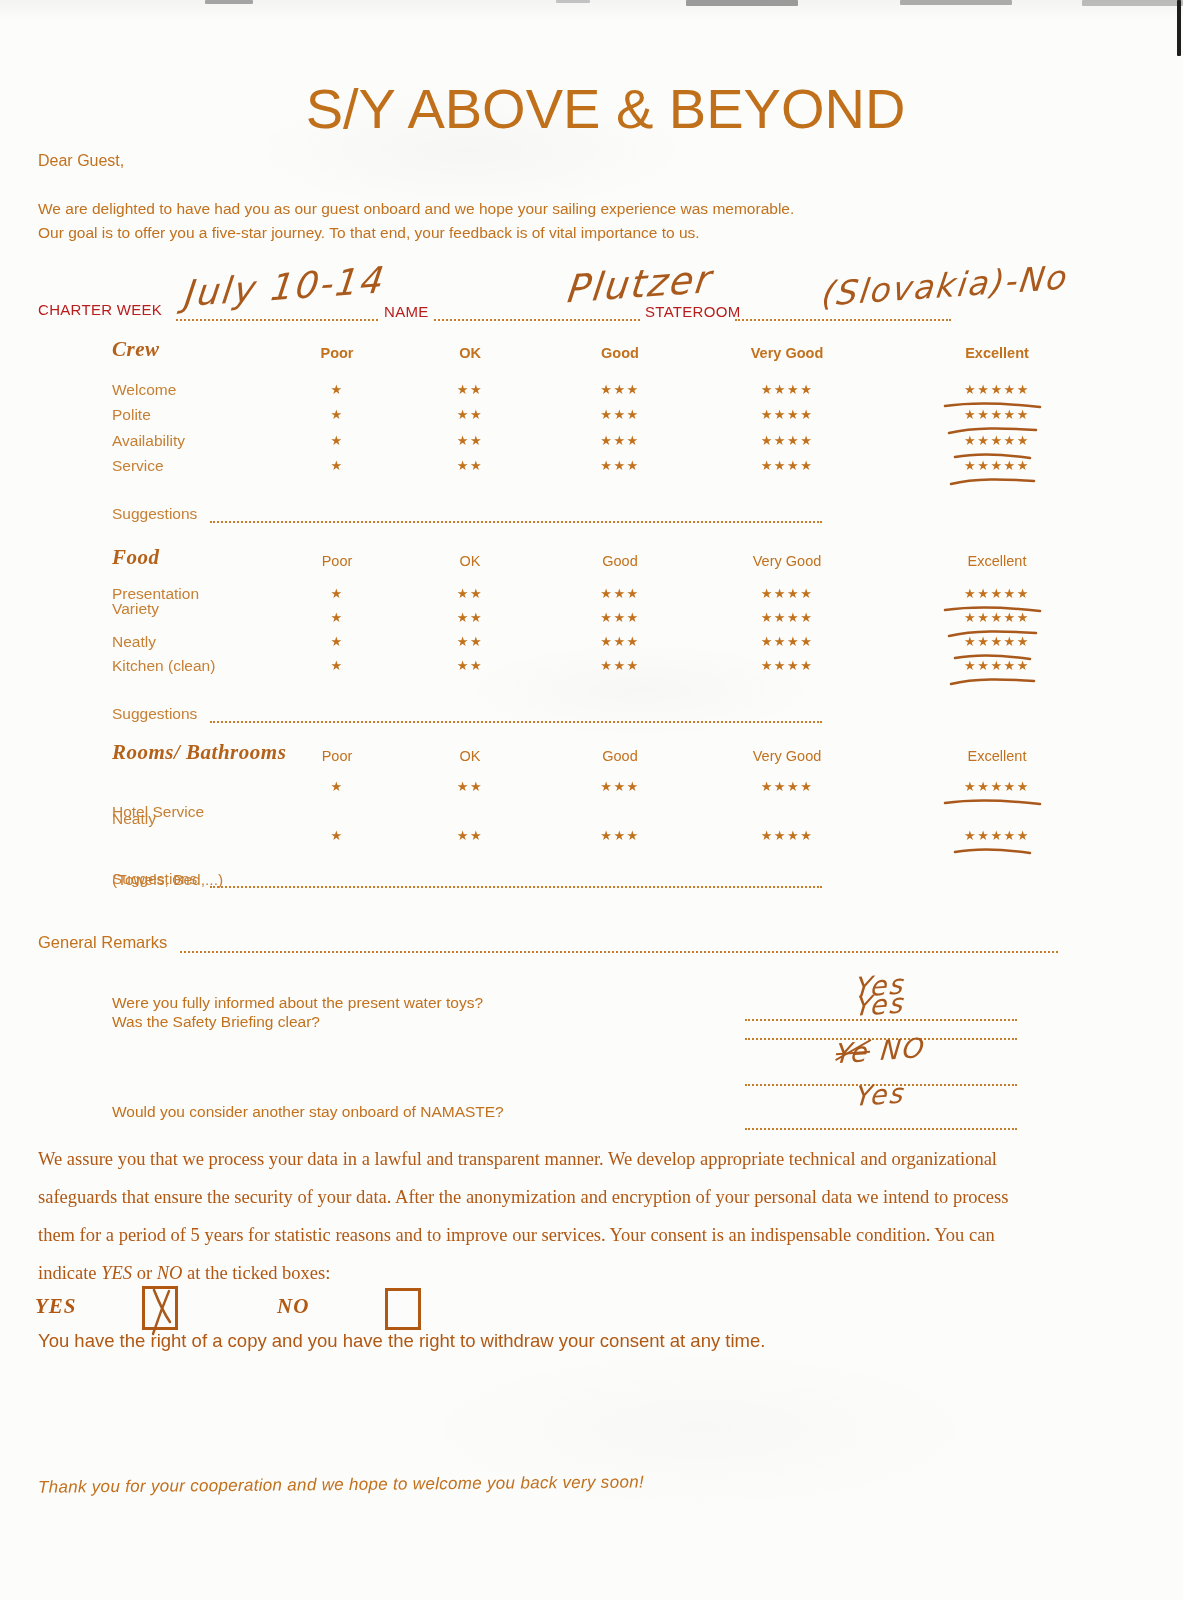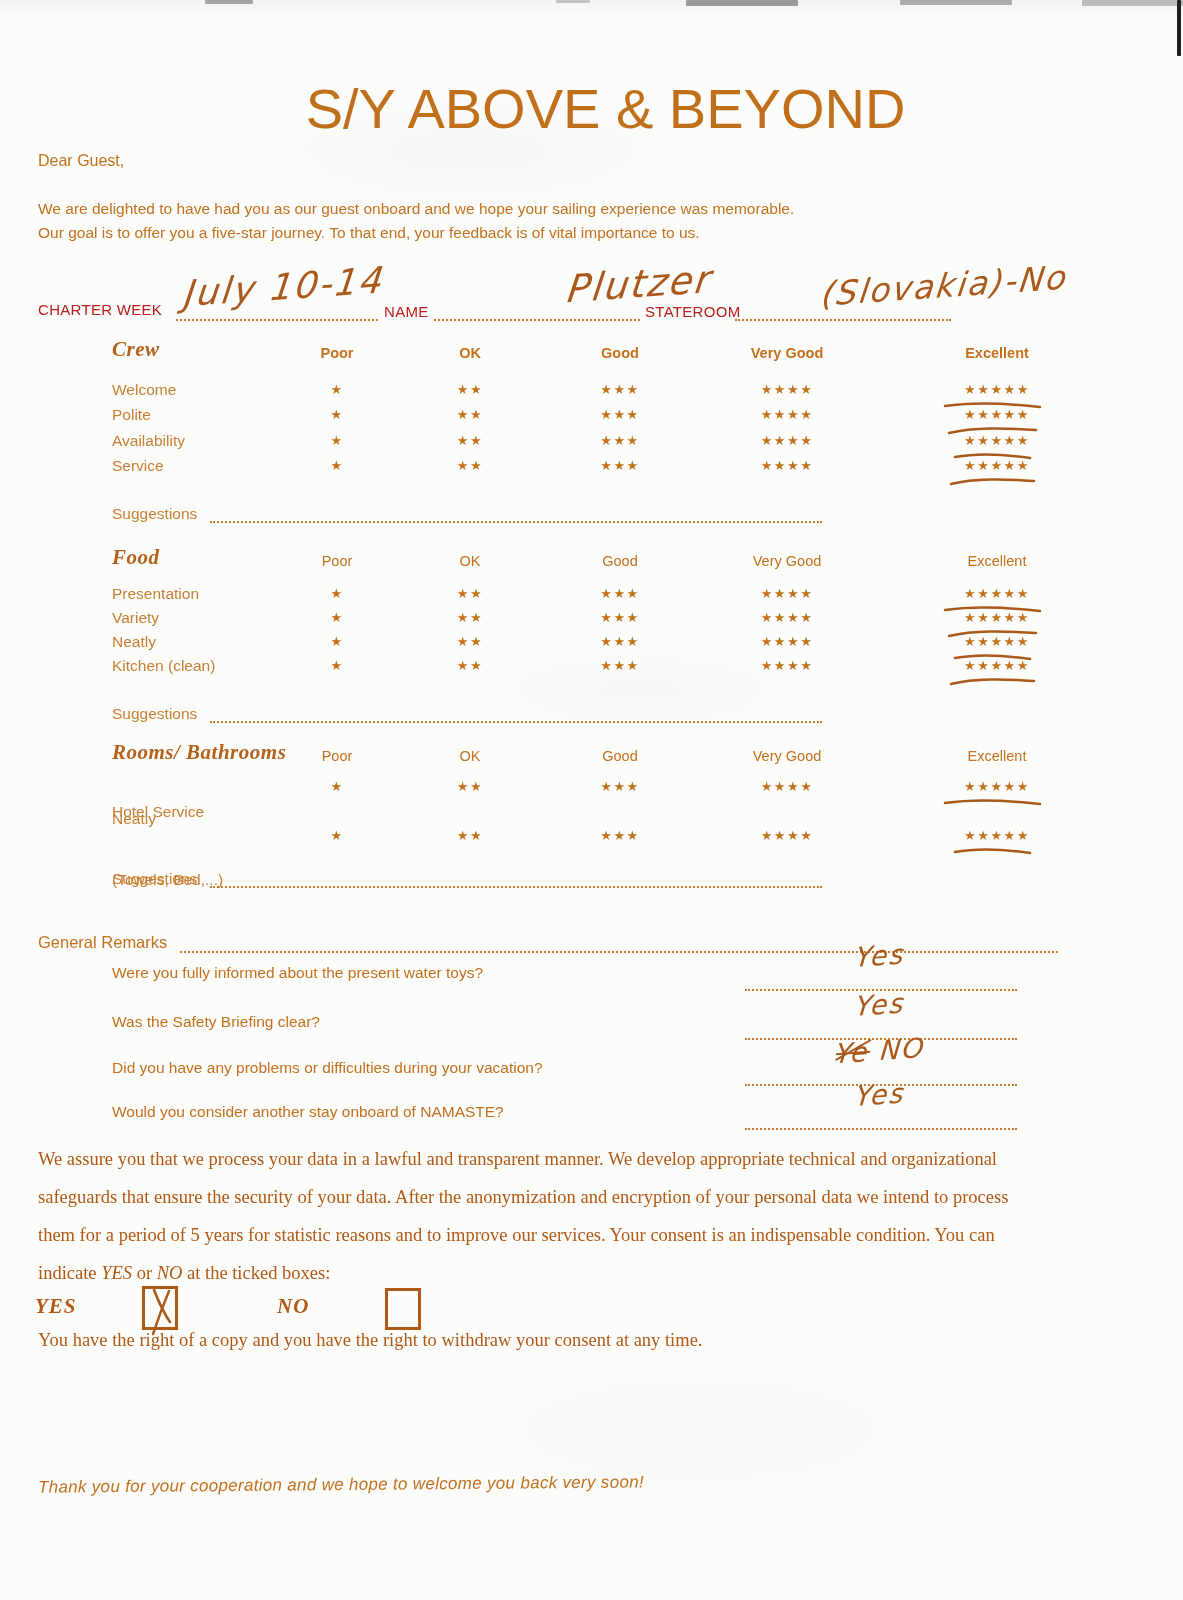--- a/index.html
+++ b/index.html
@@ -71,21 +71,21 @@
   .consent{
     left:38px; top:1140px; width:1120px;
     font-family:"Liberation Serif", serif; font-size:18.5px; color:#b15813;
   }
   .cline{height:38px; line-height:38px; white-space:nowrap;}
   .cit{font-style:italic;}
   .consent-row{left:35px; top:1288px; width:700px; height:56px;
     font-family:"Liberation Serif", serif; color:#b15813;}
   .cb-label{position:absolute; top:6px; font-size:21px; font-weight:bold; font-style:italic; letter-spacing:1px;}
   .cbox{position:absolute; border:3px solid #b15813; background:transparent;}
-  .rights{left:38px; top:1330px; font-family:Liberation Serif, serif; font-size:18.5px; color:#b15813; white-space:nowrap;}
+  .rights{left:38px; top:1330px; font-family:Liberation Sans, sans-serif; font-size:18.5px; color:#b15813; white-space:nowrap;}
   .footer{
     left:38px; top:1475px; font-size:17px; font-style:italic; color:#c2711d;
     transform:rotate(-0.5deg); letter-spacing:0.3px; white-space:nowrap;
   }
 </style>
 </head>
 <body>
 
 <div class="page">
 
@@ -172,21 +172,21 @@
         <span class="scol" style="left: 885px;">Excellent</span>
         <span class="rlabel" style="top: 32px;">Presentation</span>
         <span class="stars" style="left: 225px; top: 33px;">★</span>
         <span class="stars" style="left: 358px; top: 33px;">★★</span>
         <span class="stars" style="left: 508px; top: 33px;">★★★</span>
         <span class="stars" style="left: 675px; top: 33px;">★★★★</span>
         <span class="stars" style="left: 885px; top: 33px;">★★★★★</span>
         <span class="mark-under" style="left: 881px; top: 49px;"><svg width="100" height="12" viewBox="0 0 100 12" style="overflow:visible">
             <path d="M2 6 C 30 2, 62 3, 97 7" fill="none" stroke="#a9591b" stroke-width="2.5" stroke-linecap="round"></path>
           </svg></span>
-        <span class="rlabel" style="top: 56px;">Variety</span>
+        <span class="rlabel" style="top: 47px;">Variety</span>
         <span class="stars" style="left: 225px; top: 57px;">★</span>
         <span class="stars" style="left: 358px; top: 57px;">★★</span>
         <span class="stars" style="left: 508px; top: 57px;">★★★</span>
         <span class="stars" style="left: 675px; top: 57px;">★★★★</span>
         <span class="stars" style="left: 885px; top: 57px;">★★★★★</span>
         <span class="mark-under" style="left: 881px; top: 73px;"><svg width="92" height="12" viewBox="0 0 92 12" style="overflow:visible">
             <path d="M2 8 C 27.599999999999998 2, 57.04 3, 89 5" fill="none" stroke="#a9591b" stroke-width="2.5" stroke-linecap="round"></path>
           </svg></span>
         <span class="rlabel" style="top: 80px;">Neatly</span>
         <span class="stars" style="left: 225px; top: 81px;">★</span>
@@ -237,32 +237,31 @@
           </svg></span>
         <span class="suggl" style="top: 122px;">Suggestions</span>
         <div class="suggline dots" style="top: 120px;"></div>
       </div>
     </div>
 
   <div class="abs gr-label">General Remarks</div>
   <div class="abs dots gr-line"></div>
 
   <div id="questions">
-      <div class="q-row" style="top: 964px;">
+      <div class="q-row" style="top: 994px;">
         <span class="q-label">Were you fully informed about the present water toys?</span>
         <div class="q-line dots"></div>
         <span class="hw q-ans">Yes</span>
       </div>
       <div class="q-row" style="top: 1013px;">
         <span class="q-label">Was the Safety Briefing clear?</span>
         <div class="q-line dots"></div>
         <span class="hw q-ans">Yes</span>
       </div>
       <div class="q-row" style="top: 1059px;">
-        <span class="q-label">Did you have any problems or difficulties during your vacation?</span>
         <div class="q-line dots"></div>
         <span class="hw q-ans"><span class="scratch">Ye</span>&nbsp;<span>NO</span></span>
       </div>
       <div class="q-row" style="top: 1103px;">
         <span class="q-label">Would you consider another stay onboard of NAMASTE?</span>
         <div class="q-line dots"></div>
         <span class="hw q-ans">Yes</span>
       </div>
     </div>
 

